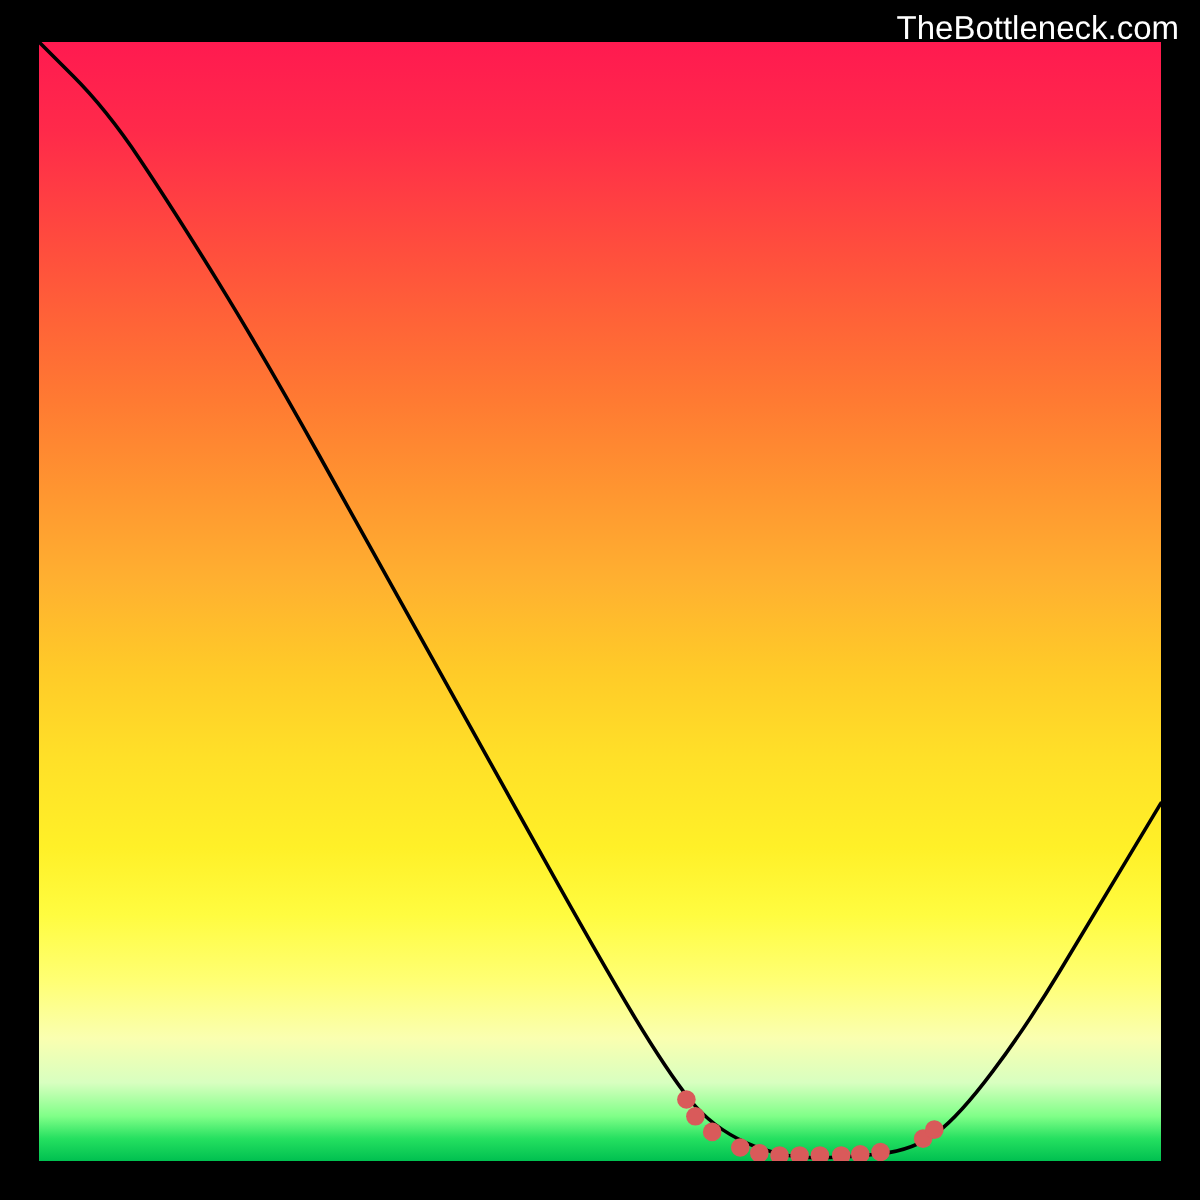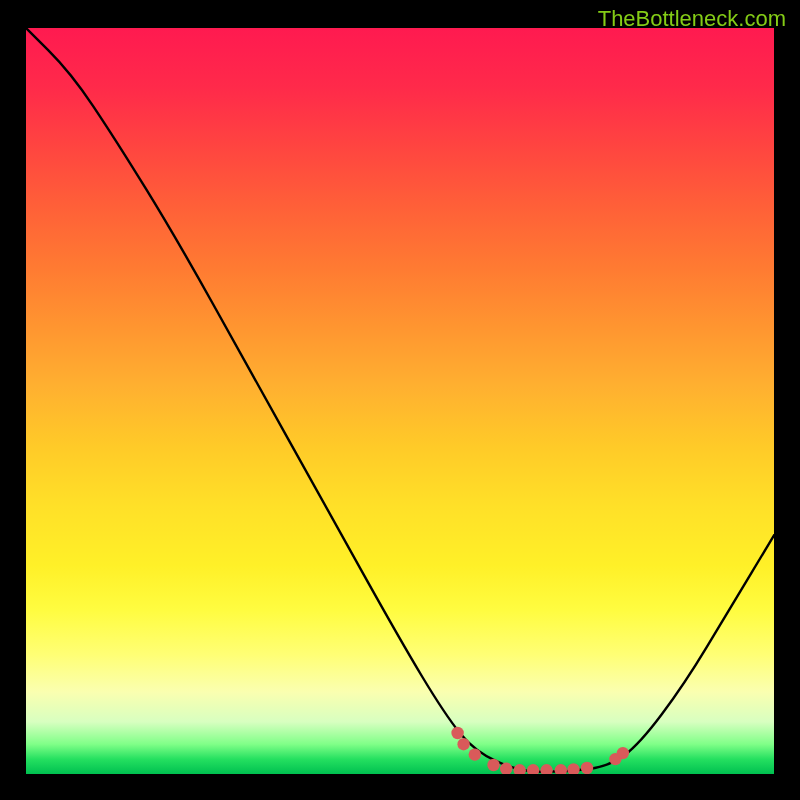--- a/index.html
+++ b/index.html
@@ -8,21 +8,21 @@
     height: 800px;
     background: #000;
     position: relative;
     font-family: Arial, sans-serif;
     overflow: hidden;
   }
   .watermark {
     position: absolute;
     top: 6px;
     right: 14px;
-    color: #84cc16;
+    color: #ffffff;
     font-size: 22px;
     font-weight: 400;
     z-index: 10;
     font-family: Arial, sans-serif;
   }
   .plot-area {
     position: absolute;
     left: 26px;
     top: 28px;
     width: 748px;

